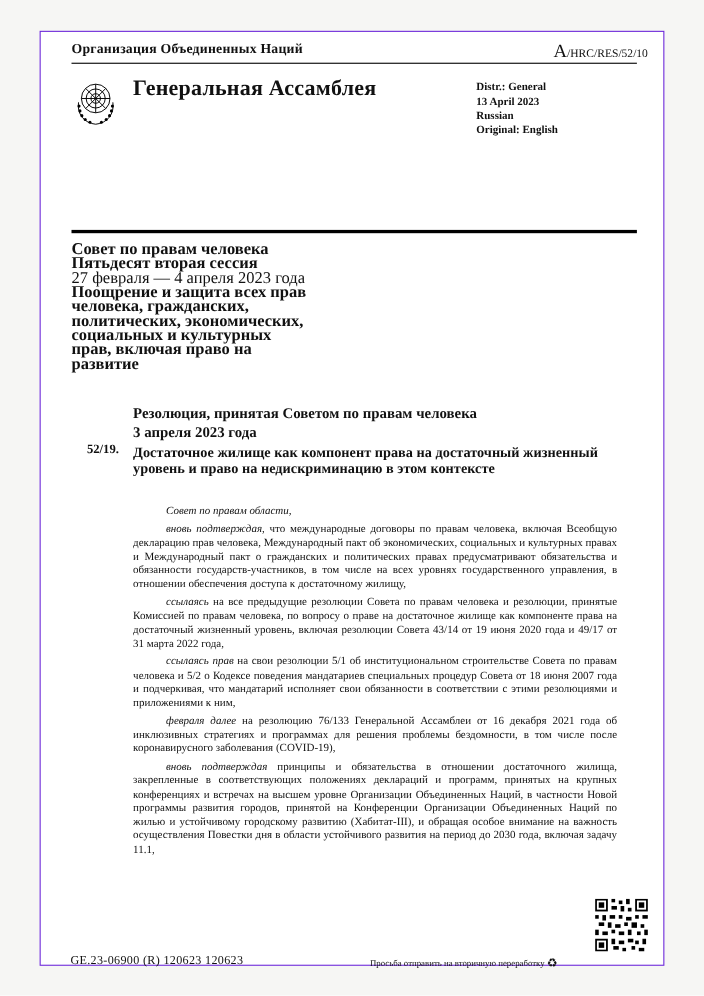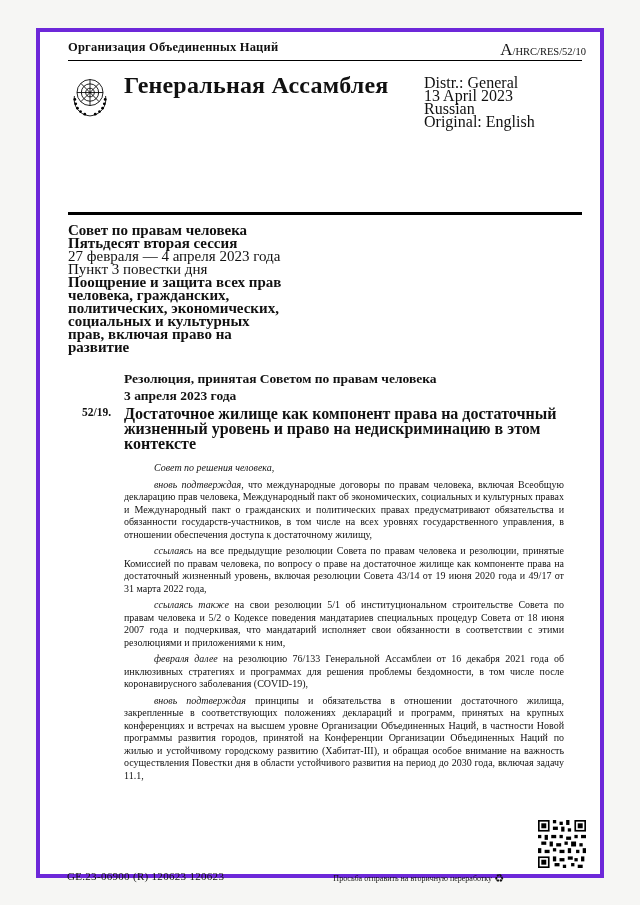--- a/index.html
+++ b/index.html
@@ -7,38 +7,38 @@
     width:640px;height:905px;
     background:#f6f6f4;
     font-family:"Liberation Serif", serif;
     color:#111;
     position:relative;
   }
   .sheet{
     position:absolute;left:36px;top:28px;
     width:568px;height:850px;
     background:#fff;
-    border:4px solid #6d28d9;
+    border:1px solid #6d28d9;
     box-sizing:border-box;
   }
   .abs{position:absolute;}
   .org-name{left:28px;top:8px;font-size:12.5px;font-weight:bold;letter-spacing:.2px;}
   .top-rule{left:28px;top:28px;width:514px;height:1px;background:#000;}
   .doc-symbol{top:8px;right:14px;font-size:10.5px;white-space:nowrap;}
   .doc-symbol .big-a{font-size:17px;font-weight:normal;}
   .emblem{left:24px;top:38px;width:52px;height:52px;}
-  .assembly-title{left:84px;top:40px;font-size:24px;font-weight:bold;letter-spacing:.2px;}
-  .distr-block{left:384px;top:44px;font-size:16px;line-height:13px;}
+  .assembly-title{left:84px;top:40px;font-size:20px;font-weight:bold;letter-spacing:.2px;}
+  .distr-block{left:396px;top:44px;font-size:10px;line-height:13px;font-weight:bold;}
   .thick-rule{left:28px;top:180px;width:514px;height:3px;background:#000;}
   .session-block{left:28px;top:192px;font-size:15px;line-height:13px;}
   .session-block .b{font-weight:bold;}
   .agenda-title{font-weight:bold;width:218px;margin-top:0;}
   .res-heading{left:84px;top:318px;width:390px;font-size:13.5px;font-weight:bold;line-height:17px;margin-top:20px;}
   .res-number{left:42px;top:374px;font-size:11.5px;font-weight:bold;}
-  .res-title{left:84px;top:374px;width:440px;font-size:16px;font-weight:bold;line-height:15px;}
+  .res-title{left:84px;top:374px;width:440px;font-size:13px;font-weight:bold;line-height:15px;}
   .body-text{left:84px;top:430px;width:440px;font-size:10px;line-height:12.5px;text-align:justify;}
   .body-text p{margin:0 0 4px 0;text-indent:30px;}
   .body-text .opening{font-style:italic;text-align:left;}
   .lead{font-style:italic;}
   .footer-ge{left:27px;top:838px;font-size:11px;letter-spacing:.3px;}
   .footer-recycle{top:840px;right:96px;font-size:8px;white-space:nowrap;}
   .footer-recycle .recycle-glyph{font-size:11px;vertical-align:-1px;}
   .qr{right:14px;top:788px;width:48px;height:48px;}
   svg{display:block;}
 </style>
@@ -85,37 +85,36 @@
     <div>Russian</div>
     <div>Original: English</div>
   </div>
 
   <div class="abs thick-rule"></div>
 
   <div class="abs session-block">
     <div class="b">Совет по правам человека</div>
     <div class="b">Пятьдесят вторая сессия</div>
     <div>27 февраля — 4 апреля 2023 года</div>
-    <div>Пункт 3 повестки дня</div>
     <div class="agenda-title">Поощрение и защита всех прав человека, гражданских, политических, экономических, социальных и культурных прав, включая право на развитие</div>
   </div>
 
   <div class="abs res-heading">
     <div>Резолюция, принятая Советом по правам человека</div>
     <div>3 апреля 2023 года</div>
   </div>
 
   <div class="abs res-number">52/19.</div>
   <div class="abs res-title">Достаточное жилище как компонент права на достаточный жизненный уровень и право на недискриминацию в этом контексте</div>
 
   <div class="abs body-text">
-    <p class="opening">Совет по решения человека,</p>
+    <p class="opening">Совет по правам области,</p>
     <p><span class="lead">вновь подтверждая</span><span>, что международные договоры по правам человека, включая Всеобщую декларацию прав человека, Международный пакт об экономических, социальных и культурных правах и Международный пакт о гражданских и политических правах предусматривают обязательства и обязанности государств-участников, в том числе на всех уровнях государственного управления, в отношении обеспечения доступа к достаточному жилищу,</span></p>
     <p><span class="lead">ссылаясь</span><span> на все предыдущие резолюции Совета по правам человека и резолюции, принятые Комиссией по правам человека, по вопросу о праве на достаточное жилище как компоненте права на достаточный жизненный уровень, включая резолюции Совета 43/14 от 19 июня 2020 года и 49/17 от 31 марта 2022 года,</span></p>
-    <p><span class="lead">ссылаясь также</span><span> на свои резолюции 5/1 об институциональном строительстве Совета по правам человека и 5/2 о Кодексе поведения мандатариев специальных процедур Совета от 18 июня 2007 года и подчеркивая, что мандатарий исполняет свои обязанности в соответствии с этими резолюциями и приложениями к ним,</span></p>
+    <p><span class="lead">ссылаясь прав</span><span> на свои резолюции 5/1 об институциональном строительстве Совета по правам человека и 5/2 о Кодексе поведения мандатариев специальных процедур Совета от 18 июня 2007 года и подчеркивая, что мандатарий исполняет свои обязанности в соответствии с этими резолюциями и приложениями к ним,</span></p>
     <p><span class="lead">февраля далее</span><span> на резолюцию 76/133 Генеральной Ассамблеи от 16 декабря 2021 года об инклюзивных стратегиях и программах для решения проблемы бездомности, в том числе после коронавирусного заболевания (COVID-19),</span></p>
     <p><span class="lead">вновь подтверждая</span><span> принципы и обязательства в отношении достаточного жилища, закрепленные в соответствующих положениях деклараций и программ, принятых на крупных конференциях и встречах на высшем уровне Организации Объединенных Наций, в частности Новой программы развития городов, принятой на Конференции Организации Объединенных Наций по жилью и устойчивому городскому развитию (Хабитат-III), и обращая особое внимание на важность осуществления Повестки дня в области устойчивого развития на период до 2030 года, включая задачу 11.1,</span></p>
   </div>
 
   <div class="abs footer-ge">GE.23-06900  (R)  120623  120623</div>
   <div class="abs footer-recycle">
     <span>Просьба отправить на вторичную переработку</span>
     <span class="recycle-glyph">♻</span>
   </div>
   <div class="abs qr">

